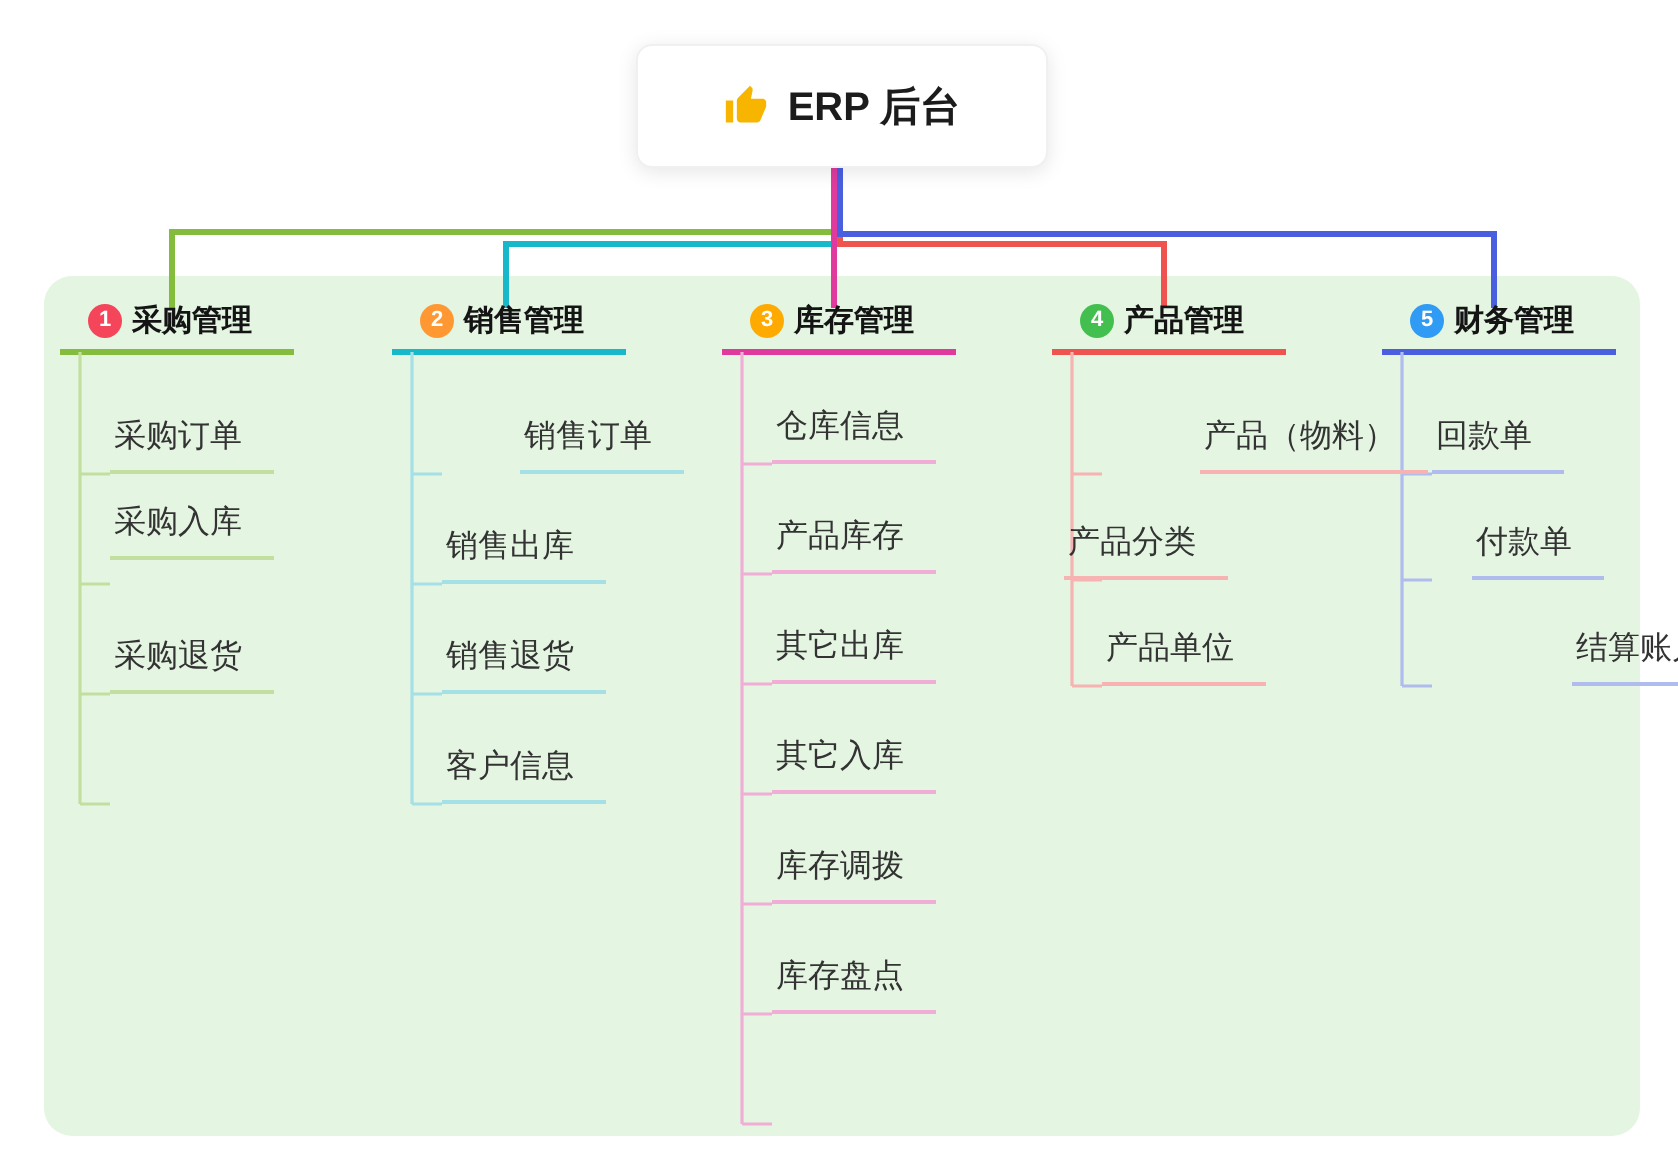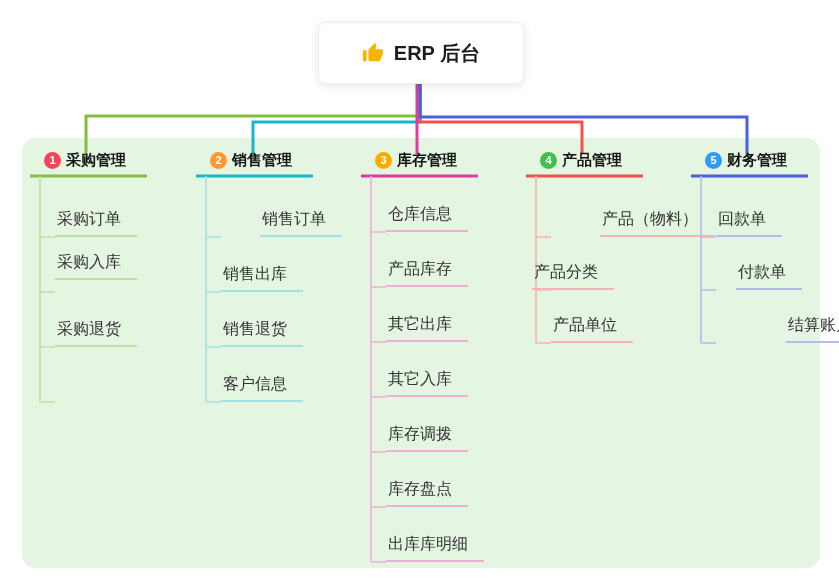--- a/index.html
+++ b/index.html
@@ -78,21 +78,20 @@
   <div class="branch-title" style="left:375px;top:150px;">
     <span class="badge" style="background:var(--badge3);">3</span>
     <span>库存管理</span>
   </div>
   <div class="child" style="left:386px;top:206px;border-color:var(--branch3_light);">仓库信息</div>
   <div class="child" style="left:386px;top:261px;border-color:var(--branch3_light);">产品库存</div>
   <div class="child" style="left:386px;top:316px;border-color:var(--branch3_light);">其它出库</div>
   <div class="child" style="left:386px;top:371px;border-color:var(--branch3_light);">其它入库</div>
   <div class="child" style="left:386px;top:426px;border-color:var(--branch3_light);">库存调拨</div>
   <div class="child" style="left:386px;top:481px;border-color:var(--branch3_light);">库存盘点</div>
-  <div class="child" style="left:386px;top:536px;border-color:var(--branch3_light);">出库库明细</div>
 
   <div class="branch-title" style="left:540px;top:150px;">
     <span class="badge" style="background:var(--badge4);">4</span>
     <span>产品管理</span>
   </div>
   <div class="child" style="left:574px;top:211px;border-color:var(--branch4_light);margin-left:26px;">产品（物料）</div>
   <div class="child" style="left:532px;top:264px;border-color:var(--branch4_light);">产品分类</div>
   <div class="child" style="left:551px;top:317px;border-color:var(--branch4_light);">产品单位</div>
 
   <div class="branch-title" style="left:705px;top:150px;">

